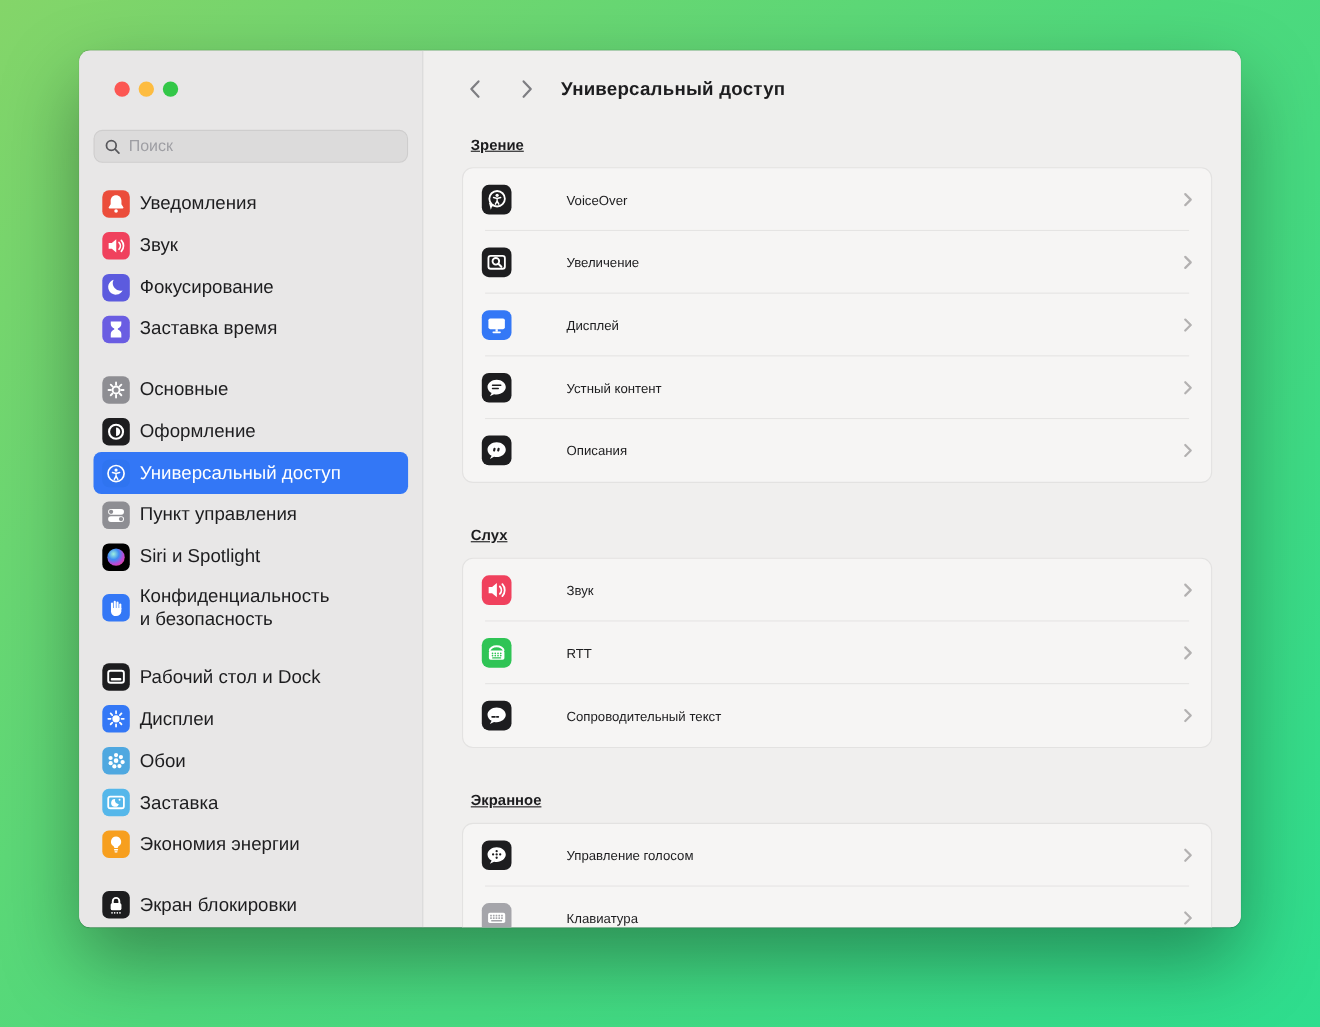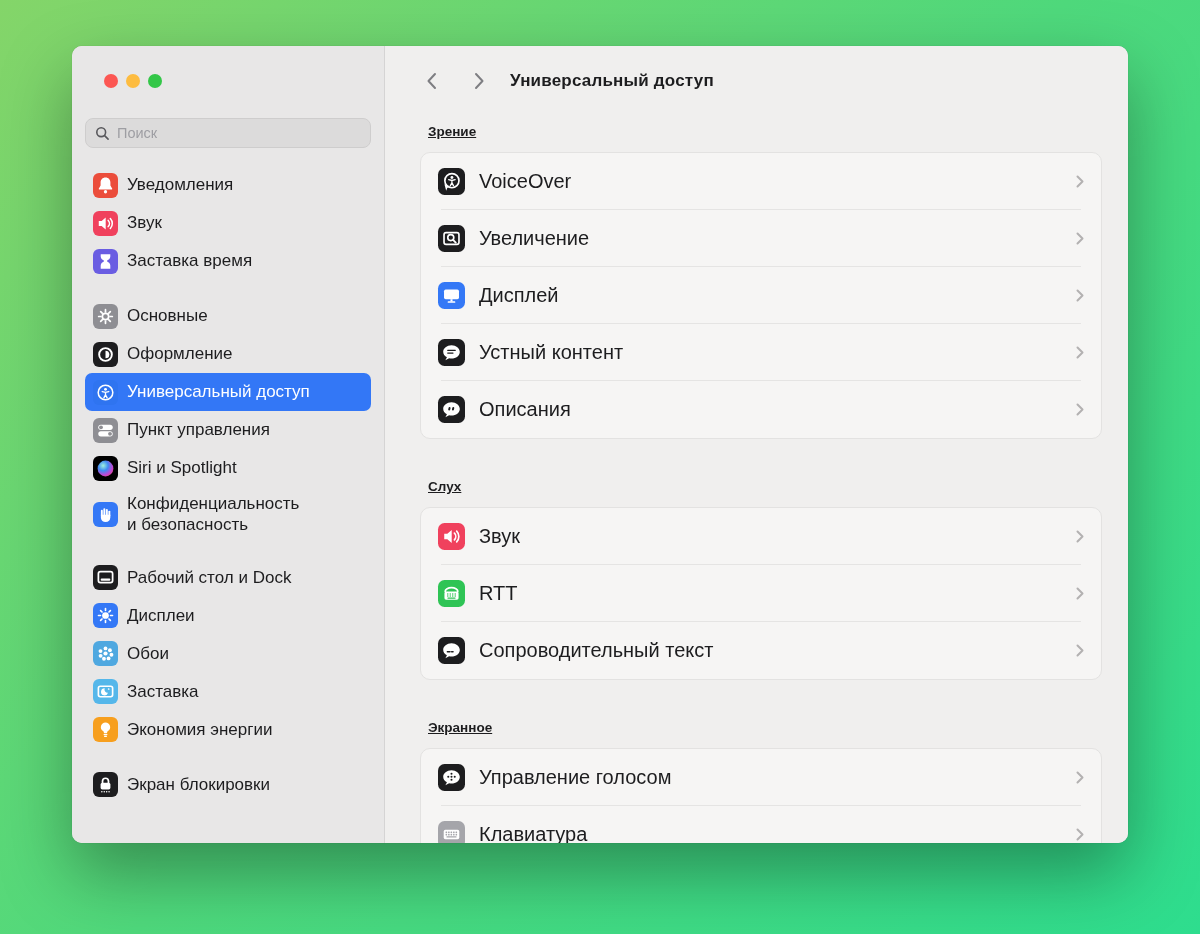--- a/index.html
+++ b/index.html
@@ -61,21 +61,21 @@
   }
   .row {
     position:relative; height:57px; display:flex; align-items:center;
     padding:0 17px; gap:14px;
   }
   .row:not(:last-child)::after {
     content:""; position:absolute; left:20px; right:20px; bottom:0;
     height:1px; background:#e5e4e3;
   }
   .row .tile { width:27px; height:27px; flex:0 0 27px; border-radius:6.5px; }
-  .row-label { font-size:20px; flex:1; }
+  .row-label { font-size:12px; flex:1;margin-left:36px; }
   .chev { display:flex; align-items:center; }
 </style>
 </head>
 <body style="background: linear-gradient(135deg, rgb(132, 213, 105) 0%, rgb(79, 217, 124) 50%, rgb(46, 221, 142) 100%);">
 
 <div class="window">
 
   <div class="sidebar">
     <div class="traffic">
       <span class="light" style="background: rgb(252, 87, 83);"></span>
@@ -104,20 +104,28 @@
         <span class="sb-label">Уведомления</span>
       </div>
       <div class="sb-item">
         <span class="tile" style="background: rgb(240, 65, 93);">
           <svg width="25" height="25" viewBox="0 0 26 26">
               <path fill="#fff" d="M6 10.3v5.4h3l4.2 3.5V6.8L9 10.3z"></path>
               <path d="M15.8 9.8a4.6 4.6 0 0 1 0 6.4M18 7.8a7.6 7.6 0 0 1 0 10.4" stroke="#fff" stroke-width="1.6" fill="none" stroke-linecap="round"></path>
             </svg>
         </span>
         <span class="sb-label">Звук</span>
+      </div>
+      <div class="sb-item">
+        <span class="tile" style="background: rgb(92, 91, 222);">
+          <svg width="25" height="25" viewBox="0 0 26 26">
+              <path fill="#fff" d="M19.2 15.6A7.2 7.2 0 0 1 10.7 5.5a7.2 7.2 0 1 0 8.5 10.1z"></path>
+            </svg>
+        </span>
+        <span class="sb-label">Фокусирование</span>
       </div>
       <div class="sb-item">
         <span class="tile" style="background: rgb(106, 93, 226);">
           <svg width="25" height="25" viewBox="0 0 26 26">
               <path fill="#fff" d="M8 5.5h10v2.3c0 1.9-1.5 3.4-3.3 4.2v1c1.8.8 3.3 2.3 3.3 4.2v3.3H8v-3.3c0-1.9 1.5-3.4 3.3-4.2v-1C9.5 11.2 8 9.7 8 7.8z"></path>
             </svg>
         </span>
         <span class="sb-label">Заставка время</span>
       </div>
     </div>

